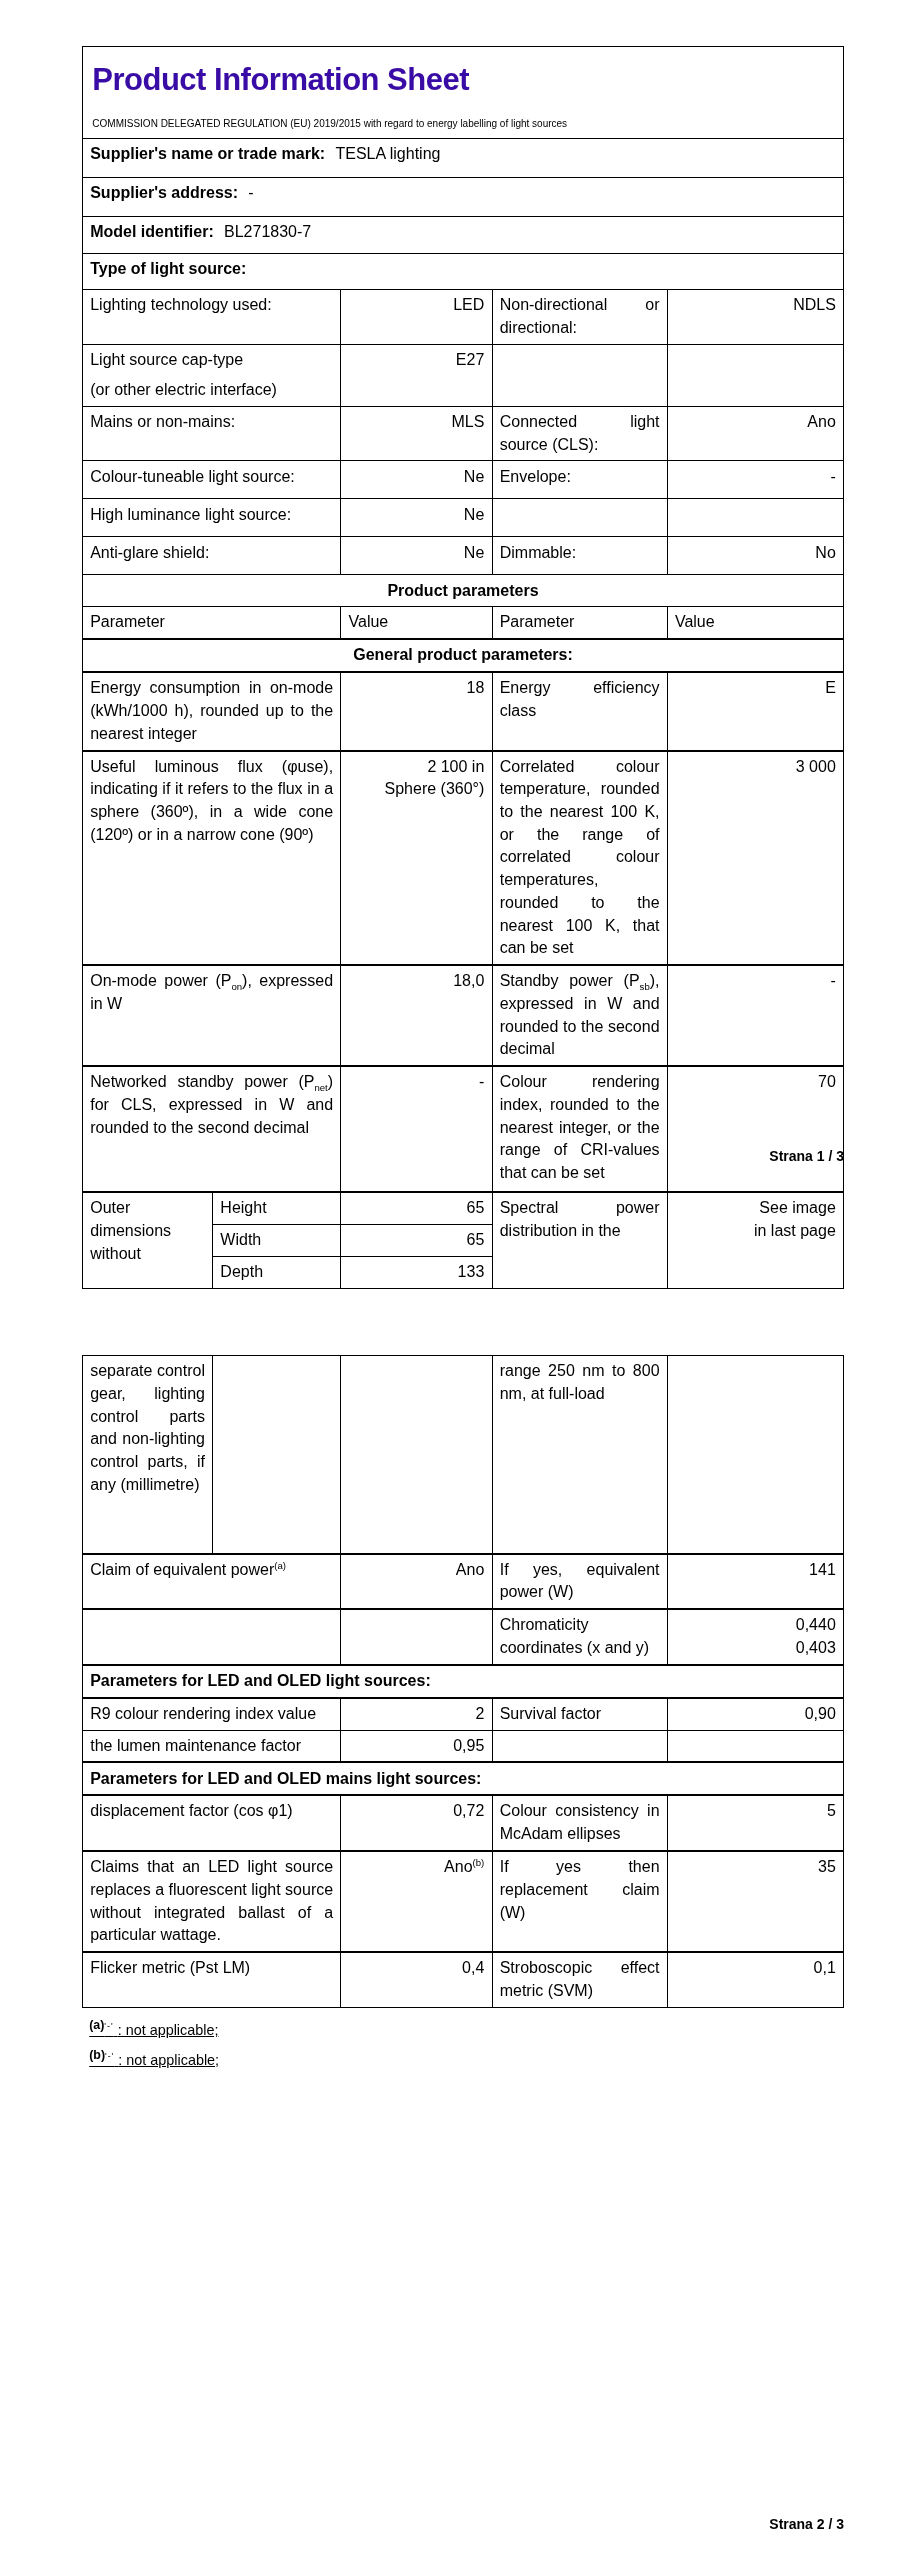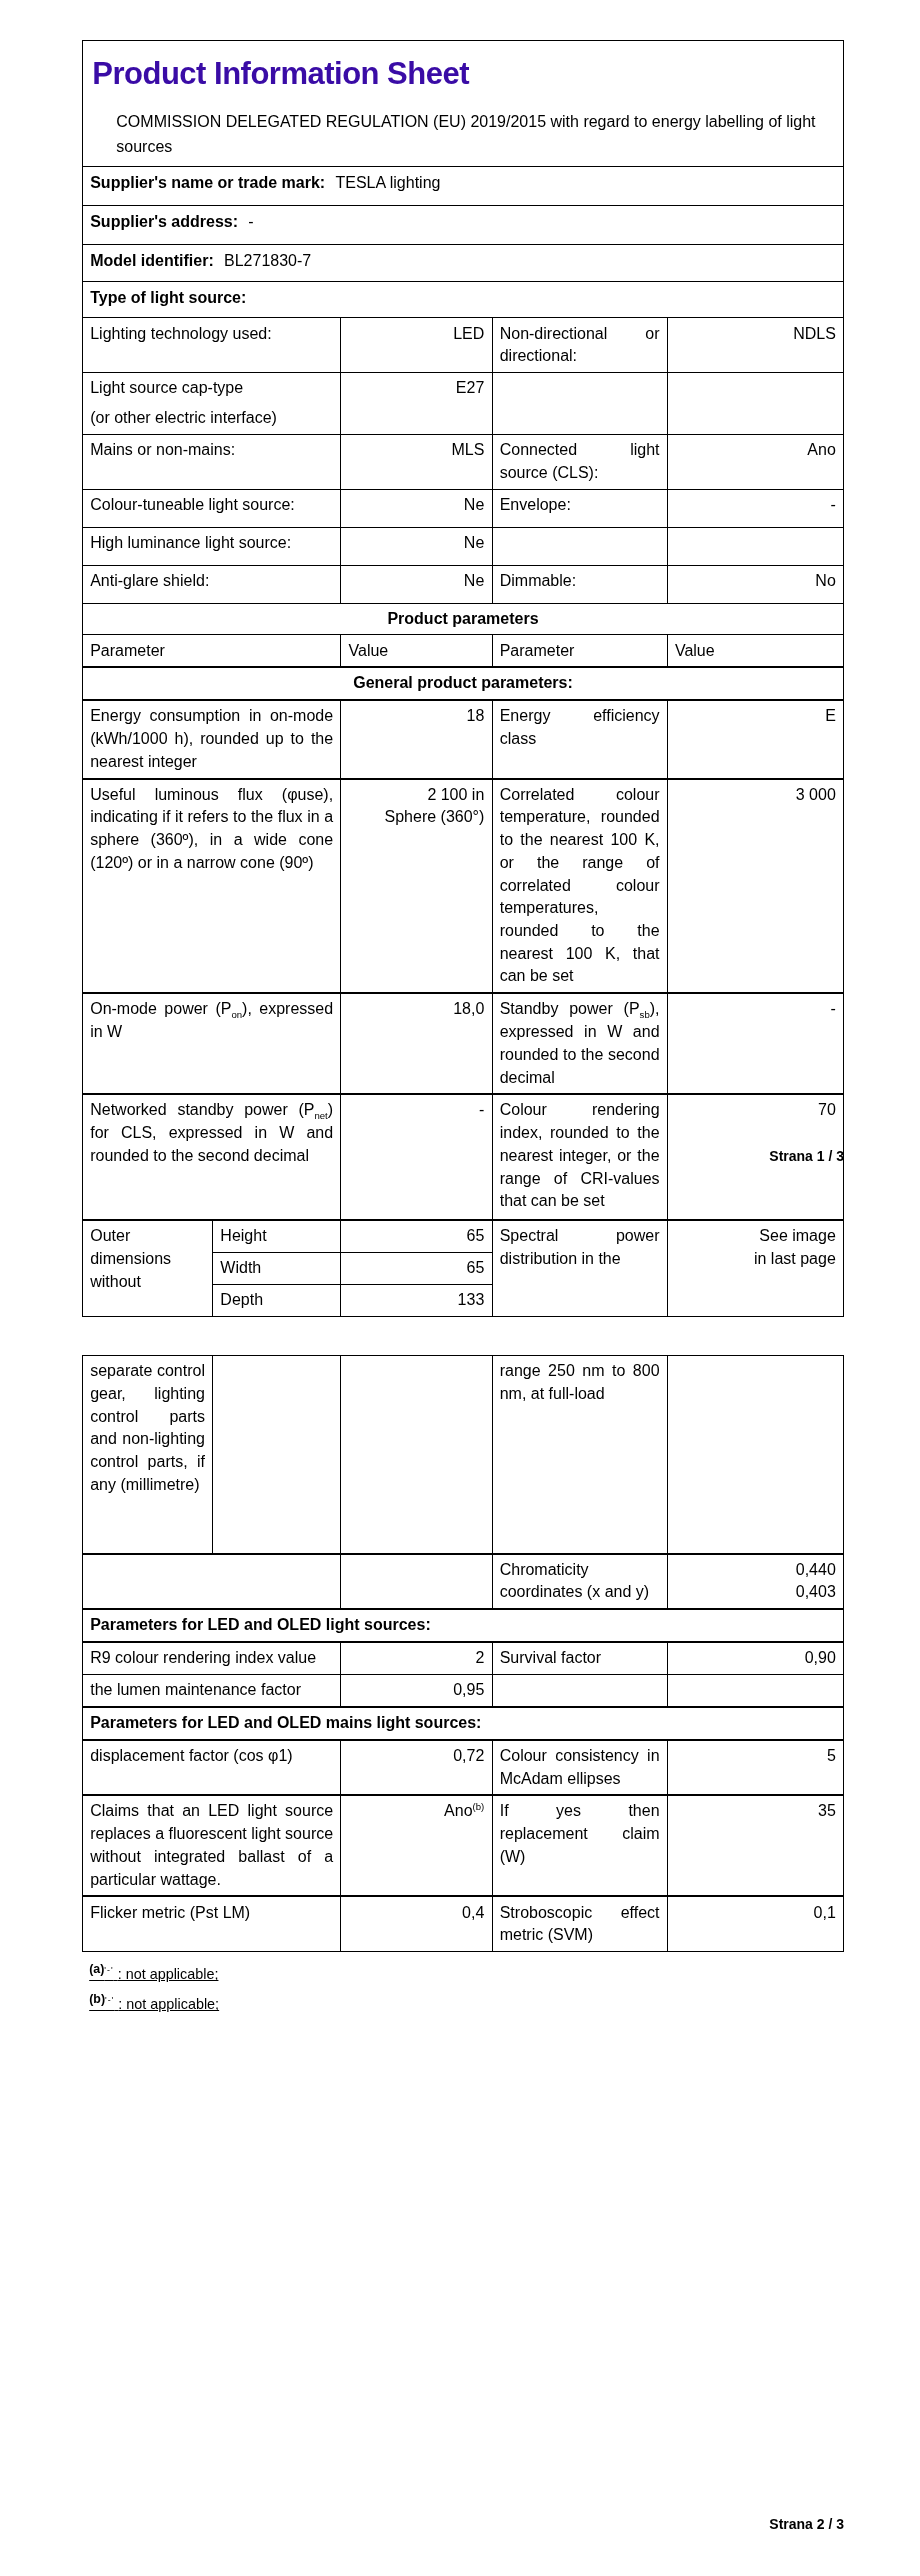--- a/index.html
+++ b/index.html
@@ -14,34 +14,34 @@
   .val{text-align:right;white-space:pre-line;}
   .b{font-weight:bold;}
   .sec{font-weight:bold;}
   .chdr{text-align:center;font-weight:bold;}
   .iv{margin-left:10.3px;}
   sup{font-size:0.60em;vertical-align:super;line-height:0;}
   sub{font-size:0.60em;vertical-align:sub;line-height:0;}
 
   .title-cell{padding:11.3px 9.3px 7.2px 9.3px !important;}
   .doc-title{font-size:31px;font-weight:bold;letter-spacing:-0.5px;margin-bottom:13.4px;}
-  .doc-reg{font-size:16px;line-height:1.55;max-width:732px;margin-left:24px;}
+  .doc-reg{font-size:10px;line-height:1.55;max-width:732px;}
 
   .footnote{margin:10.3px 0 3.1px 7.2px;font-size:14.4px;text-decoration:underline;}
   .fn-marker{font-weight:bold;font-size:12.4px;vertical-align:super;}
   .fn-sym{font-size:8.8px;vertical-align:super;letter-spacing:1px;}
 
   .page-footer{position:absolute;right:76px;font-size:14px;font-weight:600;}
 </style>
 </head>
 <body>
 
 <div class="canvas">
 
-  <div class="page-wrap" style="left:82px;top:40px;">
+  <div class="page-wrap" style="left:82px;top:46px;">
     <table class="doc">
       <colgroup>
           <col style="width:130px">
           <col style="width:128px">
           <col style="width:151px">
           <col style="width:175px">
           <col style="width:176px">
         </colgroup>
 
       <tbody>
@@ -180,20 +180,26 @@
 
       <tbody>
           <tr style="height:198px">
         <td class="lbl">separate control gear, lighting control parts and non-lighting control parts, if any (millimetre)</td>
         <td></td>
         <td></td>
         <td class="lbl">range 250 nm to 800 nm, at full-load</td>
         <td></td>
       </tr>
 
+      <tr class="tk" style="height:47px">
+        <td colspan="2"><span>Claim of equivalent power</span><sup>(a)</sup></td>
+        <td class="val">Ano</td>
+        <td class="lbl">If yes, equivalent power (W)</td>
+        <td class="val">141</td>
+      </tr>
 
       <tr class="tk" style="height:46px">
         <td colspan="2"></td>
         <td></td>
         <td class="lbl">Chromaticity coordinates (x and y)</td>
         <td class="val">0,440
 0,403</td>
       </tr>
 
       <tr class="tk" style="height:26px">

